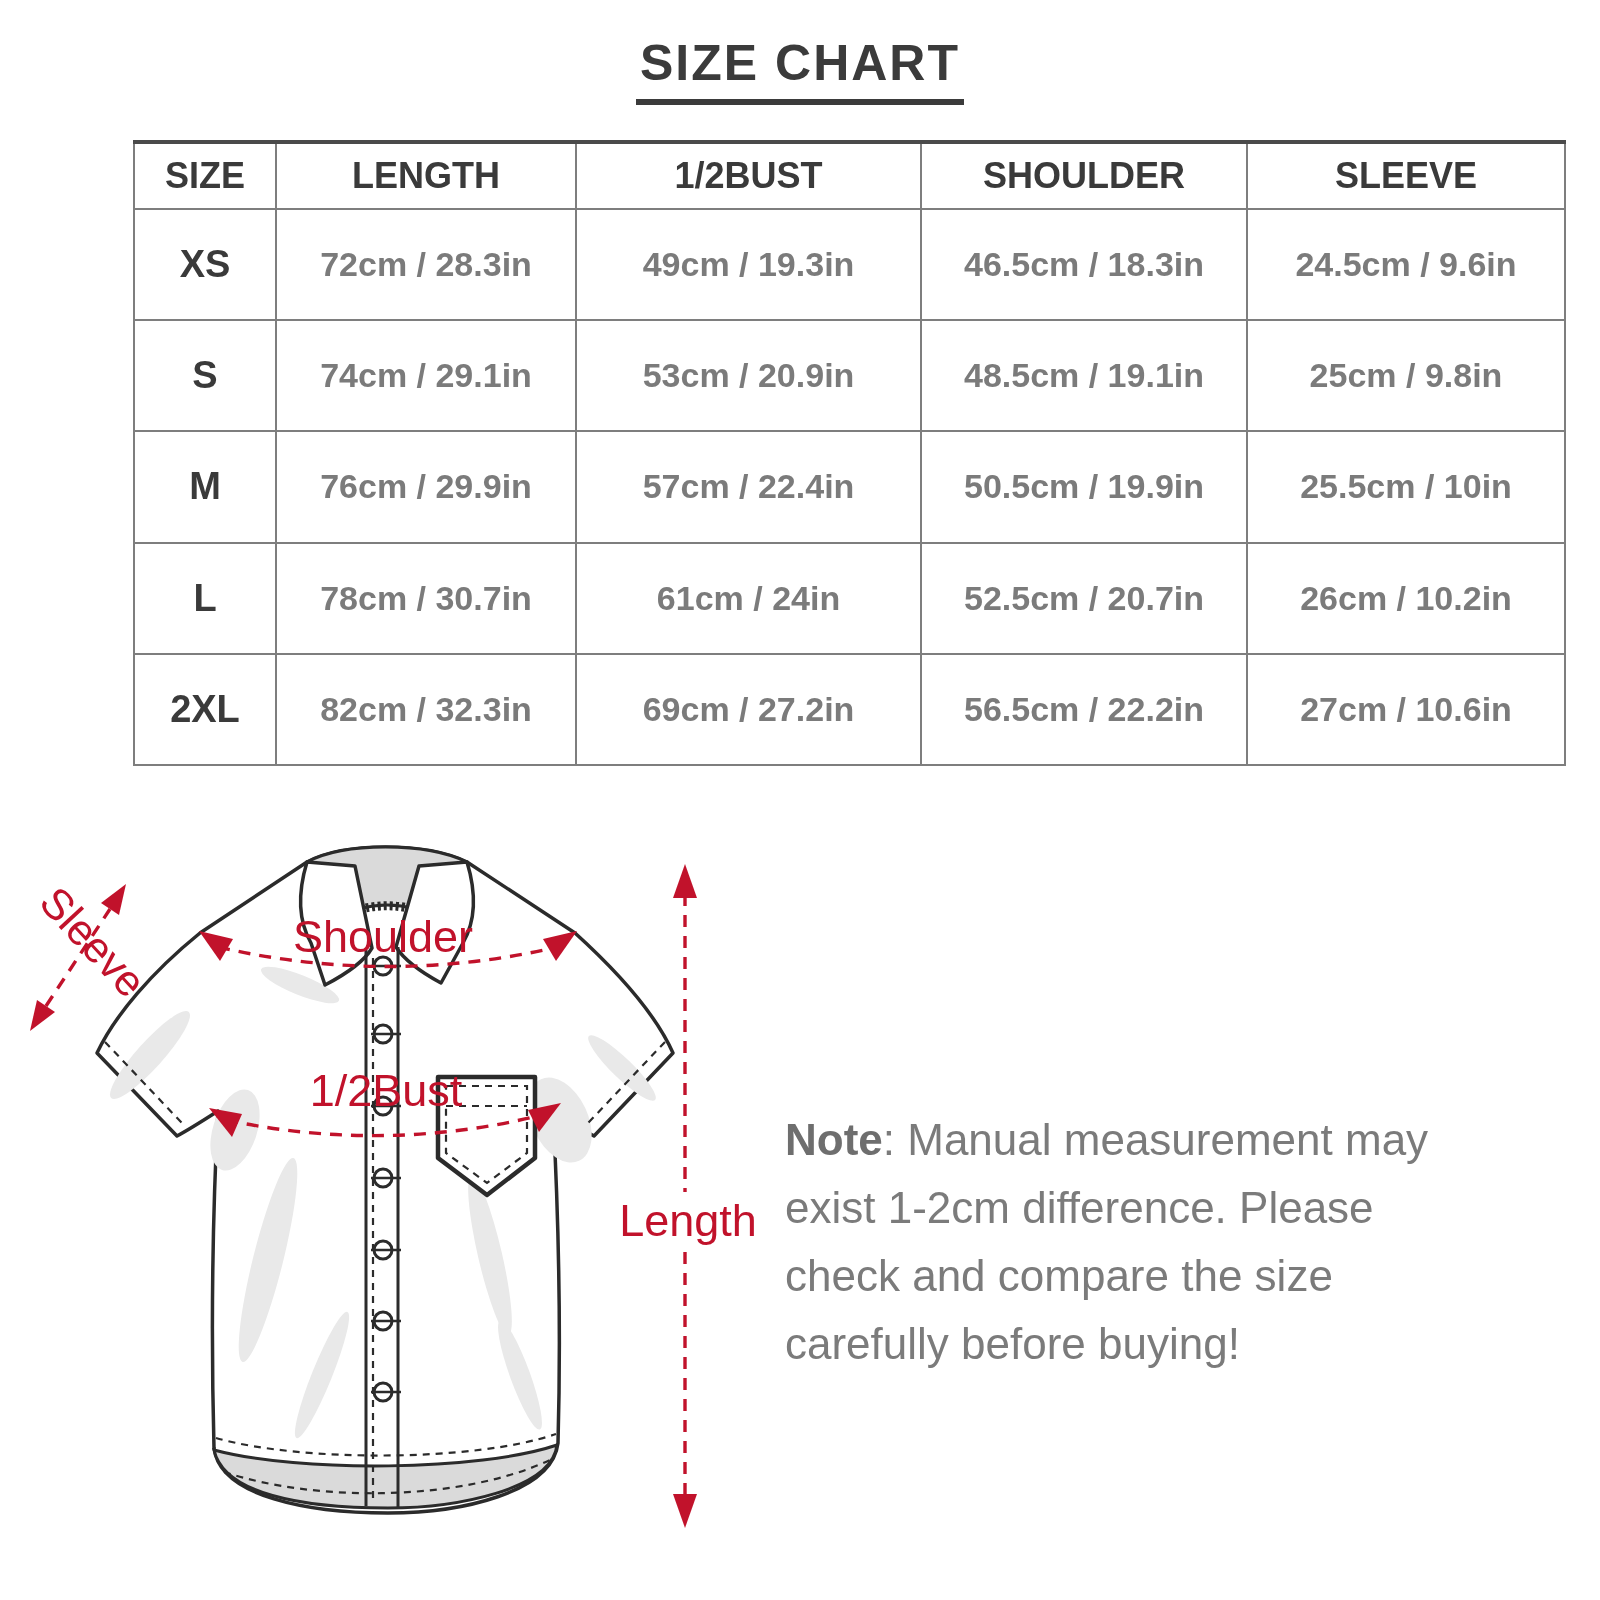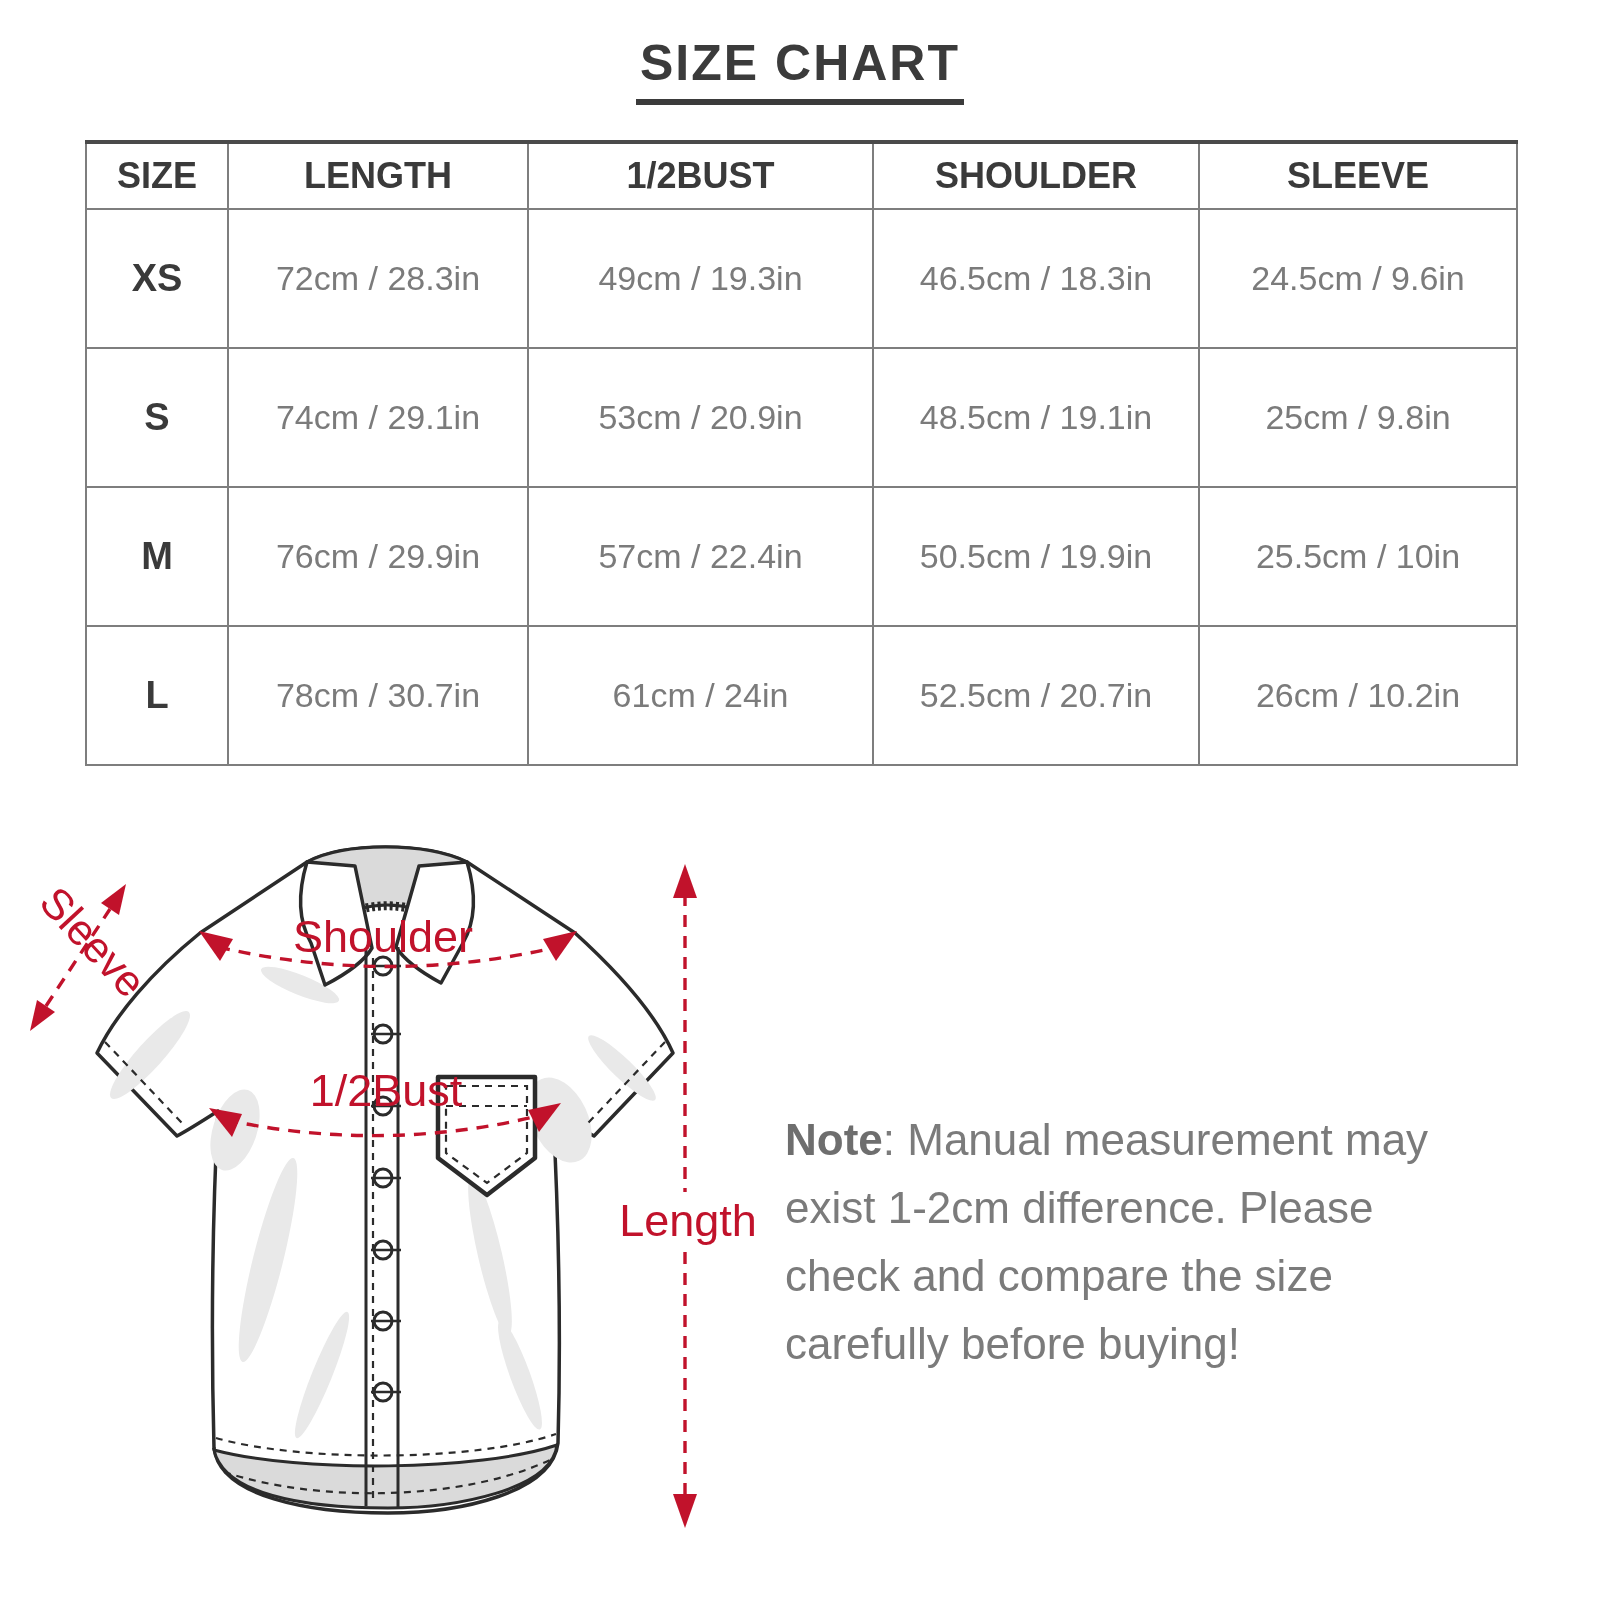--- a/index.html
+++ b/index.html
@@ -6,25 +6,25 @@
   #page{position:relative;width:1600px;height:1600px;background:#ffffff;overflow:hidden;
         font-family:"Liberation Sans", sans-serif;padding-left:28px;}
 
   
   .title-wrap{position:absolute;left:0;top:34px;width:1600px;text-align:center;}
   .title{display:inline-block;font-size:50px;font-weight:bold;color:#3b3b3b;
          letter-spacing:2px;border-bottom:6px solid #3b3b3b;padding:0 4px 7px 4px;}
 
   
   .table-wrap{position:absolute;left:85px;top:140px;width:1431px;height:626px;}
-  table.size-table{width:1431px;height:626px;border-collapse:collapse;table-layout:fixed;}
+  table.size-table{width:1431px;height:626px;border-collapse:collapse;table-layout:fixed;margin-left:48px;}
   .size-table th,.size-table td{border:2px solid #7e7e7e;text-align:center;vertical-align:middle;
          padding:0;background:#ffffff;}
   .size-table th{border-top:4px solid #4a4a4a;font-size:36px;font-weight:bold;color:#3a3a3a;height:64px;}
-  .size-table td{font-size:34px;font-weight:400;color:#7b7b7b;}
+  .size-table td{font-size:34px;font-weight:700;color:#7b7b7b;}
   .size-table td.size-cell{font-size:38px;font-weight:bold;color:#3a3a3a;}
 
   
   .diagram{position:absolute;left:0px;top:800px;width:800px;height:800px;}
   .outline{fill:#ffffff;stroke:#2b2b2b;stroke-width:3.5;stroke-linejoin:round;}
   .thin{fill:none;stroke:#2b2b2b;stroke-width:3;stroke-linejoin:round;}
   .stitch{fill:none;stroke:#2b2b2b;stroke-width:2.2;stroke-dasharray:7 6;}
   .shade{fill:#e9e9e9;stroke:none;}
   .inside{fill:#dadada;stroke:#2b2b2b;stroke-width:3;}
   .rln{fill:none;stroke:var(--accent,#c1122b);stroke-width:3.4;stroke-dasharray:12 9;}
@@ -83,20 +83,27 @@
         <td>50.5cm / 19.9in</td>
         <td>25.5cm / 10in</td>
       </tr>
       <tr>
         <td class="size-cell">L</td>
         <td>78cm / 30.7in</td>
         <td>61cm / 24in</td>
         <td>52.5cm / 20.7in</td>
         <td>26cm / 10.2in</td>
       </tr>
+      <tr>
+        <td class="size-cell">2XL</td>
+        <td>82cm / 32.3in</td>
+        <td>69cm / 27.2in</td>
+        <td>56.5cm / 22.2in</td>
+        <td>27cm / 10.6in</td>
+      </tr>
     </tbody>
       </table>
   </div>
 
   <svg class="diagram" viewBox="0 0 800 800">
 
     <path class="outline" d="
       M 307,62
       C 345,42 425,42 467,62
       L 575,133

